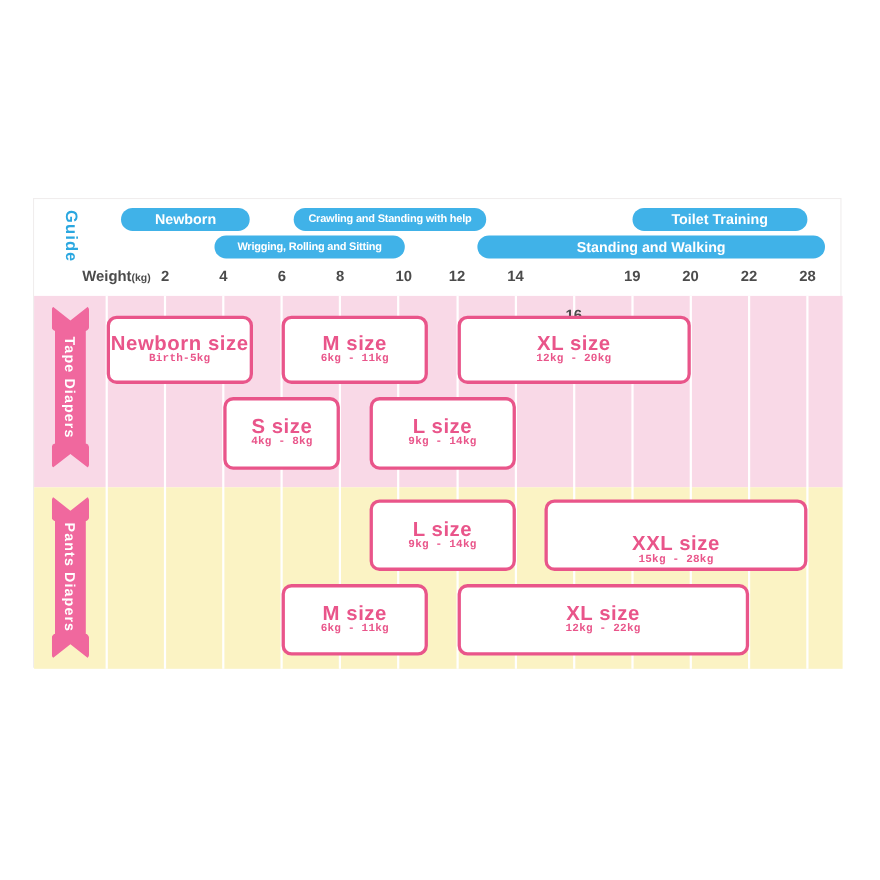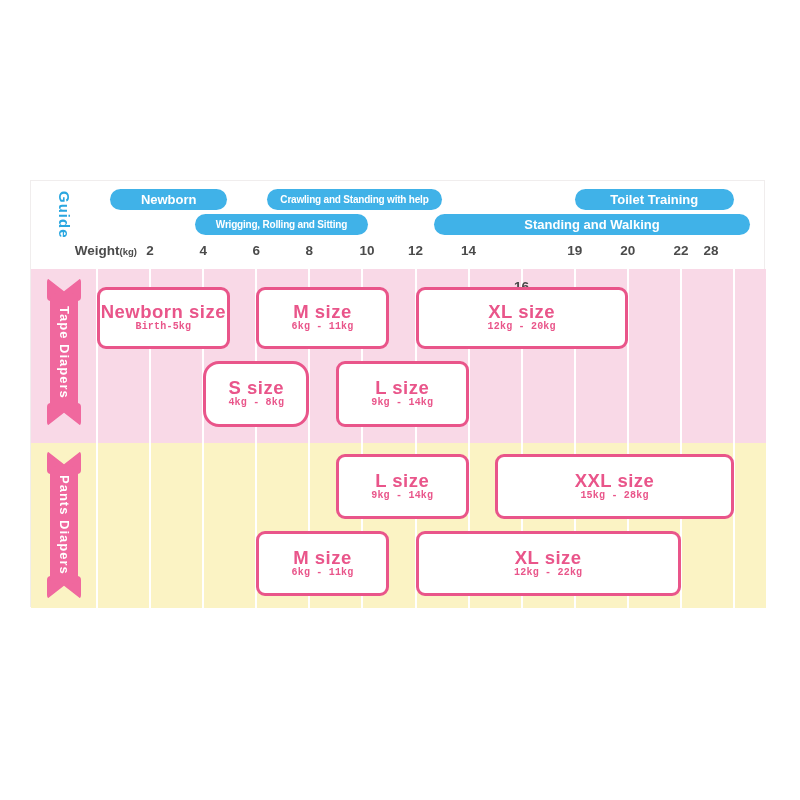--- a/index.html
+++ b/index.html
@@ -108,21 +108,21 @@
         <div class="tick" style="left: 152.2px;">4</div>
         <div class="tick" style="left: 205.2px;">6</div>
         <div class="tick" style="left: 258.3px;">8</div>
         <div class="tick" style="left: 316px;">10</div>
         <div class="tick" style="left: 364.5px;">12</div>
         <div class="tick" style="left: 417.6px;">14</div>
         <div class="tick" style="left: 470.6px; margin-top: 36px;">16</div>
         <div class="tick" style="left: 523.7px;">19</div>
         <div class="tick" style="left: 576.8px;">20</div>
         <div class="tick" style="left: 629.9px;">22</div>
-        <div class="tick" style="left: 660px;">28</div>
+        <div class="tick" style="left: 683px;">28</div>
       </div>
     <div id="pills">
         <div class="pill" style="left: 79.3px; width: 116.8px; top: 8px;">Newborn</div>
         <div class="pill small" style="left: 235.9px; width: 175.2px; top: 8px;">Crawling and Standing with help</div>
         <div class="pill" style="left: 543.7px; width: 159.2px; top: 8px;">Toilet Training</div>
         <div class="pill small" style="left: 164.2px; width: 172.5px; top: 33px;">Wrigging, Rolling and Sitting</div>
         <div class="pill" style="left: 387.1px; width: 315.8px; top: 33px; margin-left: 16px;">Standing and Walking</div>
       </div>
 
     <div class="ribbon ribbon-tape">
@@ -147,33 +147,33 @@
           <div class="range">Birth-5kg</div>
         </div>
         <div class="size-box" style="left: 225.2px; width: 132.7px; top: 106px; height: 62px;">
           <div class="size">M size</div>
           <div class="range">6kg - 11kg</div>
         </div>
         <div class="size-box" style="left: 384.5px; width: 212.3px; top: 106px; height: 62px;">
           <div class="size">XL size</div>
           <div class="range">12kg - 20kg</div>
         </div>
-        <div class="size-box" style="left: 172.2px; width: 106.2px; top: 180px; height: 66px; border-radius: 16px;">
+        <div class="size-box" style="left: 172.2px; width: 106.2px; top: 180px; height: 66px;">
           <div class="size">S size</div>
           <div class="range">4kg - 8kg</div>
         </div>
         <div class="size-box" style="left: 304.9px; width: 132.7px; top: 180px; height: 66px;">
           <div class="size">L size</div>
           <div class="range">9kg - 14kg</div>
         </div>
         <div class="size-box" style="left: 304.9px; width: 132.7px; top: 273px; height: 65px;">
           <div class="size">L size</div>
           <div class="range">9kg - 14kg</div>
         </div>
-        <div class="size-box" style="left: 464.1px; width: 238.9px; top: 273px; height: 65px;">
+        <div class="size-box" style="left: 464.1px; width: 238.9px; top: 273px; height: 65px; justify-content: flex-end;">
           <div class="size">XXL size</div>
           <div class="range">15kg - 28kg</div>
         </div>
         <div class="size-box" style="left: 225.2px; width: 132.7px; top: 350px; height: 65px;">
           <div class="size">M size</div>
           <div class="range">6kg - 11kg</div>
         </div>
         <div class="size-box" style="left: 384.5px; width: 265.4px; top: 350px; height: 65px;">
           <div class="size">XL size</div>
           <div class="range">12kg - 22kg</div>

